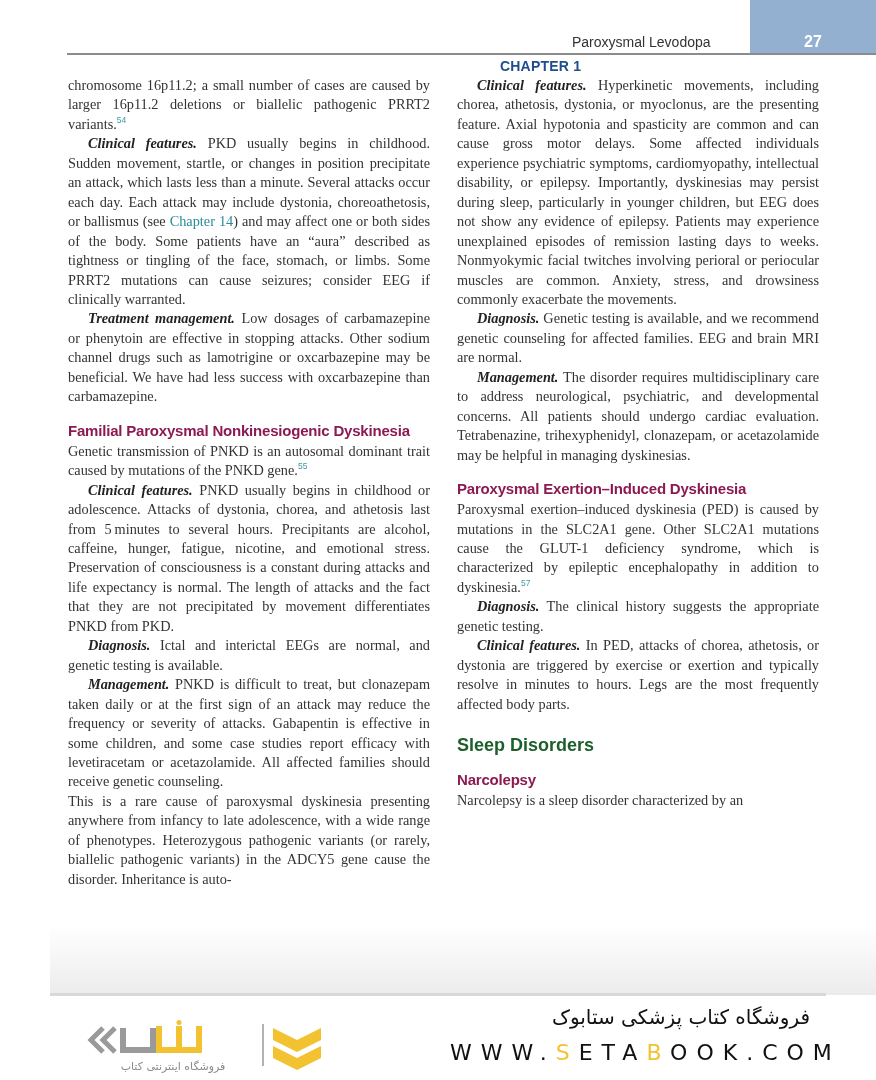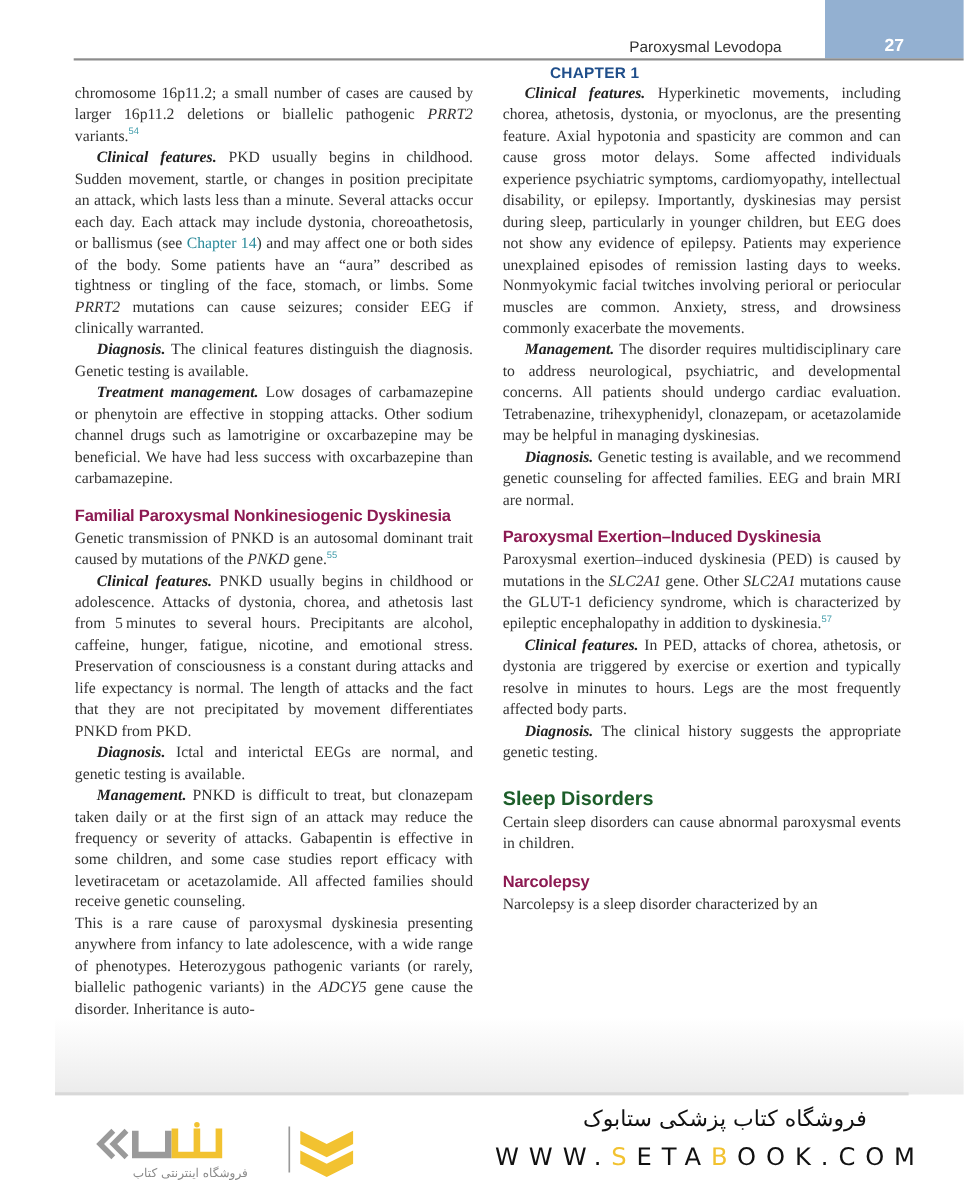--- a/index.html
+++ b/index.html
@@ -10,73 +10,71 @@
   .chapter-title { position:absolute; left:572px; top:34px; font-family:"Liberation Sans", sans-serif; font-size:14px; color:#333; }
   .page-box { position:absolute; left:750px; top:0; width:126px; height:53px; background:#93b0d1; }
   .page-num { position:absolute; left:0; right:0; top:33px; text-align:center; font-family:"Liberation Sans", sans-serif; font-weight:bold; font-size:16px; color:#fff; }
 
   .col { position:absolute; top:76px; width:362px; font-size:14.3px; line-height:19.45px; text-align:justify; }
   .col.left { left:68px; }
   .col.right { left:457px; }
   .col p { margin:0; }
   .col p.ind { text-indent:20px; }
   .lead { font-style:italic; font-weight:bold; color:#222; }
-  .i { font-style:italic; }
+  .i { }
   .sup { font-size:8.5px; vertical-align:super; line-height:0; color:#3d9aa8; font-family:"Liberation Sans", sans-serif; }
   .link { color:#2a8a9a;margin-top:40px; }
   h3.sec { margin:14px 0 2px 0; font-family:"Liberation Sans", sans-serif; font-size:15px; line-height:19px; color:#8c1a52; font-weight:bold; letter-spacing:-0.2px; }
   h2.major { margin:20px 0 2px 0; font-family:"Liberation Sans", sans-serif; font-size:18px; line-height:22px; color:#1d5e2a; font-weight:bold; }
 
   .fade { position:absolute; left:50px; top:925px; width:826px; height:70px; background:linear-gradient(to bottom, rgba(235,235,235,0) 0%, rgba(225,225,225,0.65) 100%); pointer-events:none; }
   .fade-edge { position:absolute; left:50px; top:993px; width:776px; height:3px; background:#d8d8d8; }
   .footer { position:absolute; left:0; top:996px; width:876px; height:84px; background:#fff; }
   .logo { position:absolute; left:85px; top:1020px; width:270px; height:56px; }
-  .store-fa { position:absolute; left:530px; top:1005px; width:280px; text-align:left; font-family:"DejaVu Sans", sans-serif; font-size:20px; color:#111; direction:rtl; }
+  .store-fa { position:absolute; left:530px; top:1005px; width:280px; text-align:right; font-family:"DejaVu Sans", sans-serif; font-size:20px; color:#111; direction:rtl; }
   .store-url { position:absolute; left:450px; top:1040px; font-family:"DejaVu Sans", sans-serif; font-size:22px; letter-spacing:9px; color:#111; }
   .store-url .y { color:#f2c230; }
 </style>
 </head>
 <body>
 
 <div class="header">
   <span class="chapter-label">CHAPTER 1</span>
   <span class="chapter-title">Paroxysmal Levodopa</span>
   <div class="page-box">
     <div class="page-num">27</div>
   </div>
   <div class="header-rule"></div>
 </div>
 
 <div class="col left">
   <p><span>chromosome 16p11.2; a small number of cases are caused by larger 16p11.2 deletions or biallelic pathogenic </span><span class="i">PRRT2</span><span> variants.</span><span class="sup">54</span></p>
   <p class="ind"><span class="lead">Clinical features.</span><span> PKD usually begins in childhood. Sudden movement, startle, or changes in position precipitate an attack, which lasts less than a minute. Several attacks occur each day. Each attack may include dystonia, choreoathetosis, or ballismus (see </span><span class="link">Chapter 14</span><span>) and may affect one or both sides of the body. Some patients have an “aura” described as tightness or tingling of the face, stomach, or limbs. Some </span><span class="i">PRRT2</span><span> mutations can cause seizures; consider EEG if clinically warranted.</span></p>
-  <p class="ind"><span class="lead">Diagnosis.</span><span>  The clinical features distinguish the diagnosis. Genetic testing is available.</span></p>
   <p class="ind"><span class="lead">Treatment management.</span><span> Low dosages of carbamazepine or phenytoin are effective in stopping attacks. Other sodium channel drugs such as lamotrigine or oxcarbazepine may be beneficial. We have had less success with oxcarbazepine than carbamazepine.</span></p>
 
   <h3 class="sec">Familial Paroxysmal Nonkinesiogenic Dyskinesia</h3>
   <p><span>Genetic transmission of PNKD is an autosomal dominant trait caused by mutations of the </span><span class="i">PNKD</span><span> gene.</span><span class="sup">55</span></p>
   <p class="ind"><span class="lead">Clinical features.</span><span>  PNKD usually begins in childhood or adolescence. Attacks of dystonia, chorea, and athetosis last from 5 minutes to several hours. Precipitants are alcohol, caffeine, hunger, fatigue, nicotine, and emotional stress. Preservation of consciousness is a constant during attacks and life expectancy is normal. The length of attacks and the fact that they are not precipitated by movement differentiates PNKD from PKD.</span></p>
   <p class="ind"><span class="lead">Diagnosis.</span><span>  Ictal and interictal EEGs are normal, and genetic testing is available.</span></p>
   <p class="ind"><span class="lead">Management.</span><span>  PNKD is difficult to treat, but clonazepam taken daily or at the first sign of an attack may reduce the frequency or severity of attacks. Gabapentin is effective in some children, and some case studies report efficacy with levetiracetam or acetazolamide. All affected families should receive genetic counseling.</span></p>
 
   <p><span>This is a rare cause of paroxysmal dyskinesia presenting anywhere from infancy to late adolescence, with a wide range of phenotypes. Heterozygous pathogenic variants (or rarely, biallelic pathogenic variants) in the </span><span class="i">ADCY5</span><span> gene cause the disorder. Inheritance is auto-</span></p>
 </div>
 
 <div class="col right">
   <p class="ind"><span class="lead">Clinical features.</span><span>  Hyperkinetic movements, including chorea, athetosis, dystonia, or myoclonus, are the presenting feature. Axial hypotonia and spasticity are common and can cause gross motor delays. Some affected individuals experience psychiatric symptoms, cardiomyopathy, intellectual disability, or epilepsy. Importantly, dyskinesias may persist during sleep, particularly in younger children, but EEG does not show any evidence of epilepsy. Patients may experience unexplained episodes of remission lasting days to weeks. Nonmyokymic facial twitches involving perioral or periocular muscles are common. Anxiety, stress, and drowsiness commonly exacerbate the movements.</span></p>
+  <p class="ind"><span class="lead">Diagnosis.</span><span>  Genetic testing is available, and we recommend genetic counseling for affected families. EEG and brain MRI are normal.</span></p>
   <p class="ind"><span class="lead">Management.</span><span>  The disorder requires multidisciplinary care to address neurological, psychiatric, and developmental concerns. All patients should undergo cardiac evaluation. Tetrabenazine, trihexyphenidyl, clonazepam, or acetazolamide may be helpful in managing dyskinesias.</span></p>
-  <p class="ind"><span class="lead">Diagnosis.</span><span>  Genetic testing is available, and we recommend genetic counseling for affected families. EEG and brain MRI are normal.</span></p>
 
   <h3 class="sec">Paroxysmal Exertion–Induced Dyskinesia</h3>
   <p><span>Paroxysmal exertion–induced dyskinesia (PED) is caused by mutations in the </span><span class="i">SLC2A1</span><span> gene. Other </span><span class="i">SLC2A1</span><span> mutations cause the GLUT-1 deficiency syndrome, which is characterized by epileptic encephalopathy in addition to dyskinesia.</span><span class="sup">57</span></p>
+  <p class="ind"><span class="lead">Diagnosis.</span><span>  The clinical history suggests the appropriate genetic testing.</span></p>
   <p class="ind"><span class="lead">Clinical features.</span><span>  In PED, attacks of chorea, athetosis, or dystonia are triggered by exercise or exertion and typically resolve in minutes to hours. Legs are the most frequently affected body parts.</span></p>
-  <p class="ind"><span class="lead">Diagnosis.</span><span>  The clinical history suggests the appropriate genetic testing.</span></p>
 
   <h2 class="major">Sleep Disorders</h2>
-  <p>Certain sleep disorders can cause abnormal paroxysmal events in children.</p>
   <h3 class="sec">Narcolepsy</h3>
   <p>Narcolepsy is a sleep disorder characterized by an</p>
 </div>
 
 <div class="fade"></div>
 <div class="fade-edge"></div>
 
 <div class="footer"></div>
 <svg class="logo" viewBox="0 0 270 56">
 

